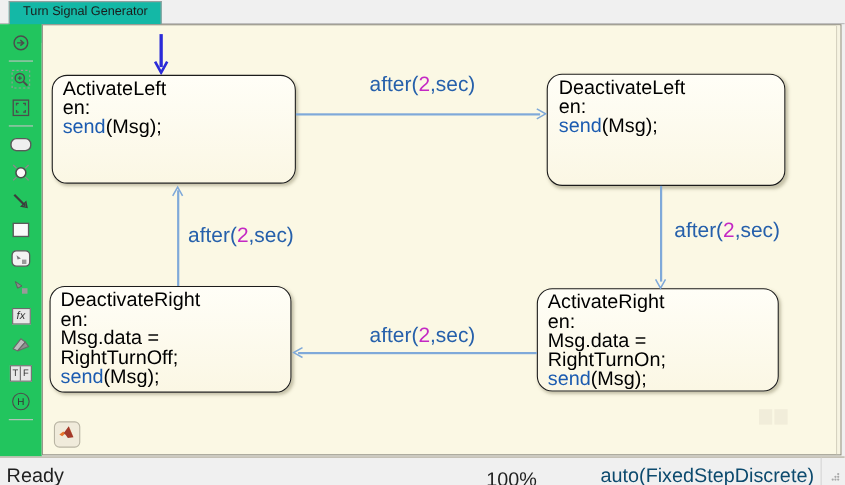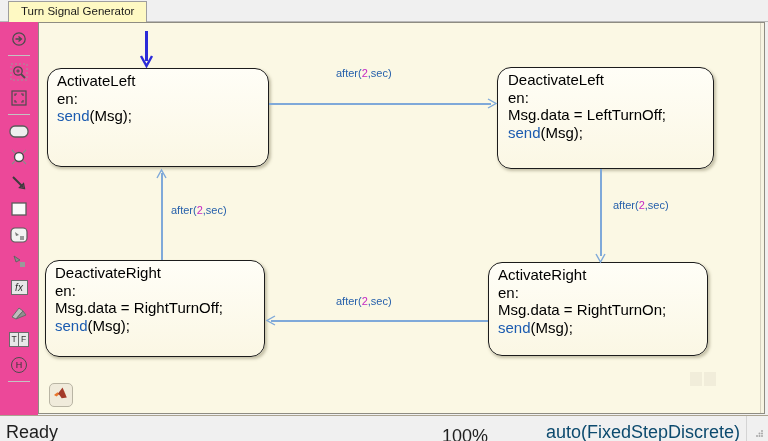--- a/index.html
+++ b/index.html
@@ -3,27 +3,27 @@
 <meta charset="utf-8">
 <style>
   * { margin:0; padding:0; box-sizing:border-box; }
   html,body { width:768px; height:441px; overflow:hidden;
     font-family:"Liberation Sans", sans-serif; background:#f0f0f0; }
   #app { position:relative; width:768px; height:441px; background:#f0f0f0; }
 
   
   .tabbar { position:absolute; left:0; top:0; width:768px; height:22px;
     background:#f0f0f0; border-bottom:1px solid #b9b9b9; }
-  .tab { position:absolute; left:8px; top:1px; height:38px; background:#fef9c3;
+  .tab { position:absolute; left:8px; top:1px; height:38px; background:#14b8a6;
     border:1px solid #9e9e9e; border-bottom:none; padding:3px 12px 0 12px;
     font-size:11.5px; color:#1b1b1b; white-space:nowrap; }
 
   
   .toolbar { position:absolute; left:0; top:22px; width:38px; height:393px;
-    background:#ec4899; display:flex; flex-direction:column; align-items:center;
+    background:#22c55e; display:flex; flex-direction:column; align-items:center;
     padding-top:4px; }
   .tbtn { width:28px; height:26px; display:flex; align-items:center;
     justify-content:center; color:#4c4c4c; }
   .tbtn svg { display:block; }
   .tdiv { width:22px; height:1px; background:#c3c3c3; margin:3px 0; }
   .fx-box { width:17px; height:15px; border:1px solid #6b6b6b; background:#e8e8e8;
     font-size:10px; font-style:italic; color:#333; display:flex; align-items:center;
     justify-content:center; }
   .tf-box { display:flex; border:1px solid #6b6b6b; background:#e8e8e8; }
   .tf-box span { width:9px; height:13px; font-size:8.5px; color:#333;
@@ -36,31 +36,31 @@
   .canvas { position:absolute; left:38px; top:22px; width:727px; height:392px;
     border:1px solid #8e8c82; background:#fbf8e4; overflow:hidden; }
   .vscroll { position:absolute; right:0; top:0; width:4px; height:100%;
     background:#f7f4e2; border-left:1px solid #d6d2c0; }
   .hsq { position:absolute; width:12px; height:14px; background:#f1edda; }
 
   
   .state { position:absolute; border:1.6px solid #1c1c1c; border-radius:14px;
     background:linear-gradient(180deg,#fffef7 0%,#fbf7e4 100%);
     box-shadow:1.5px 2px 3px rgba(95,88,55,.35);
-    padding:3px 8px 0 9px; font-size:15px; line-height:17.5px; color:#000; }
+    padding:3px 8px 0 9px; font-size:18px; line-height:17.5px; color:#000; }
   .st-al { left:8px;   top:45px;  width:222px; height:99px; }
   .st-dl { left:458px; top:44px;  width:217px; height:102px;padding-left:10px; }
   .st-dr { left:6px;   top:237px; width:220px; height:97px; }
   .st-ar { left:449px; top:239px; width:220px; height:94px; }
   .kw { color:#1b5bb0; }
 
   
   .tline { position:absolute; background:#7fa9d9; }
   .ahead { position:absolute; }
-  .t-label { position:absolute; font-size:11px; color:#2660ab; white-space:nowrap; }
+  .t-label { position:absolute; font-size:19px; color:#2660ab; white-space:nowrap; }
   .t-label .mag { color:#c428c4; }
   .dtrans { position:absolute; left:106px; top:8px; width:3px; height:30px;
     background:#2b2bd8; }
 
   
   .mbadge { position:absolute; left:10px; top:360px; width:24px; height:24px;
     border:1px solid #b9b5a4; border-radius:5px; background:#f0ebdb;
     display:flex; align-items:center; justify-content:center; }
 
   
@@ -190,21 +190,20 @@
 
     <div class="state st-al">
       <div>ActivateLeft</div>
       <div>en:</div>
       <div><span class="kw">send</span><span>(Msg);</span></div>
     </div>
 
     <div class="state st-dl">
       <div>DeactivateLeft</div>
       <div>en:</div>
-      <div>Msg.data = LeftTurnOff;</div>
       <div><span class="kw">send</span><span>(Msg);</span></div>
     </div>
 
     <div class="state st-dr">
       <div>DeactivateRight</div>
       <div>en:</div>
       <div>Msg.data = RightTurnOff;</div>
       <div><span class="kw">send</span><span>(Msg);</span></div>
     </div>
 

